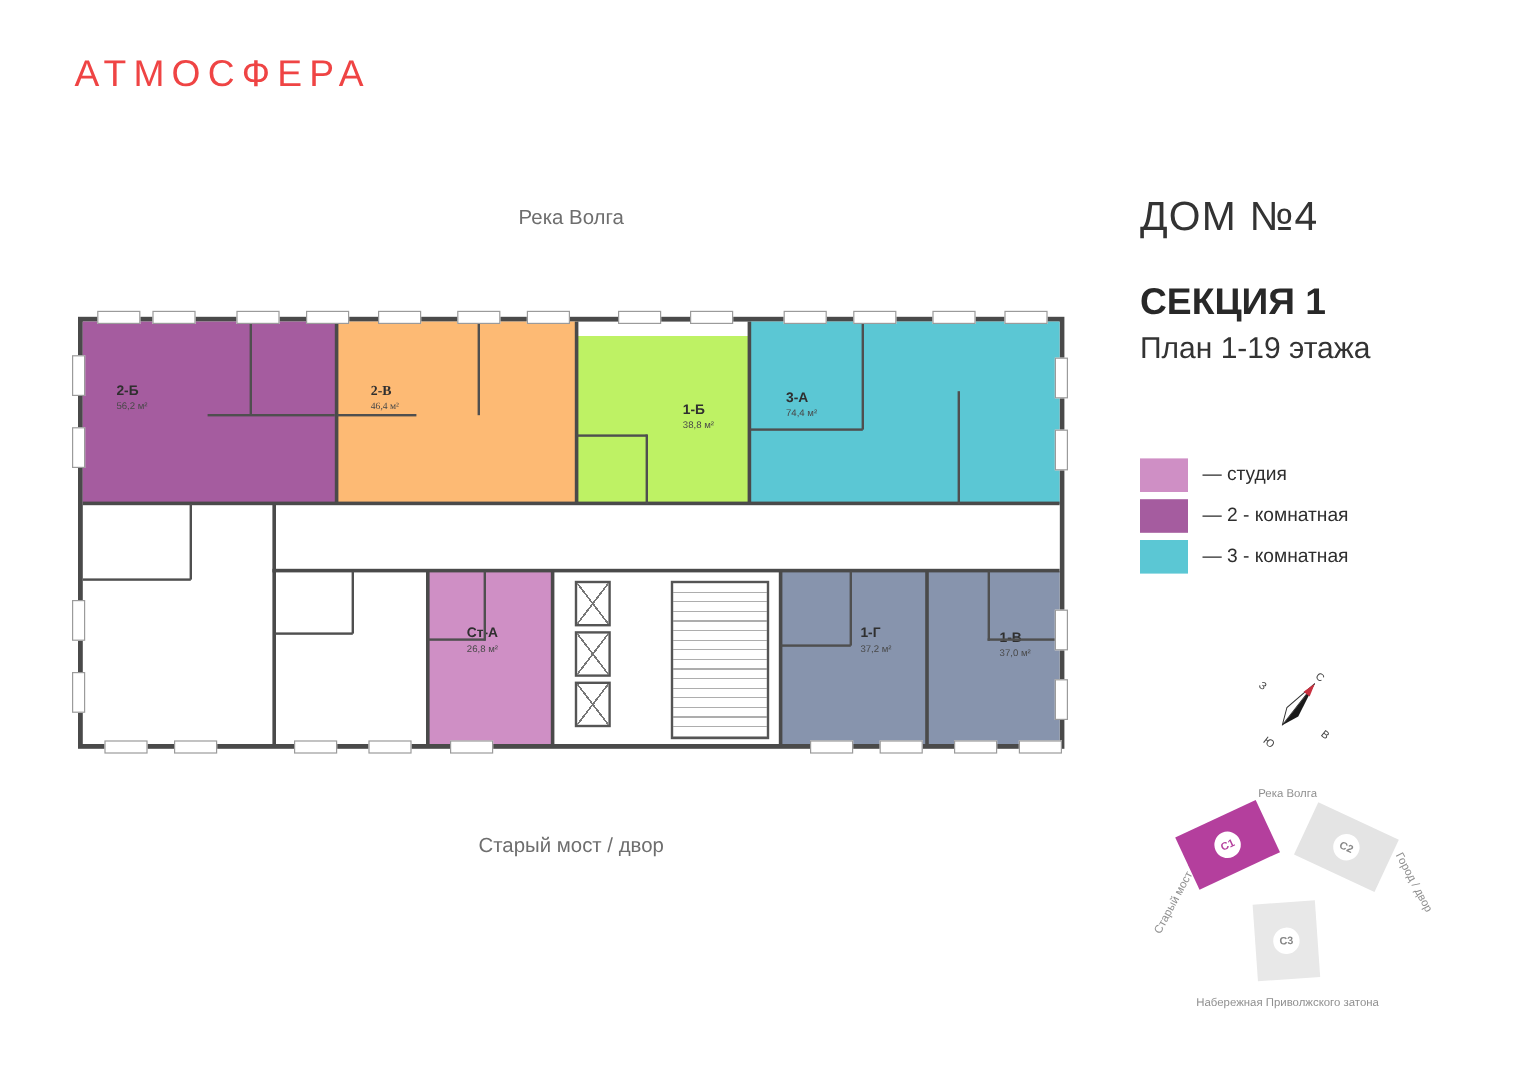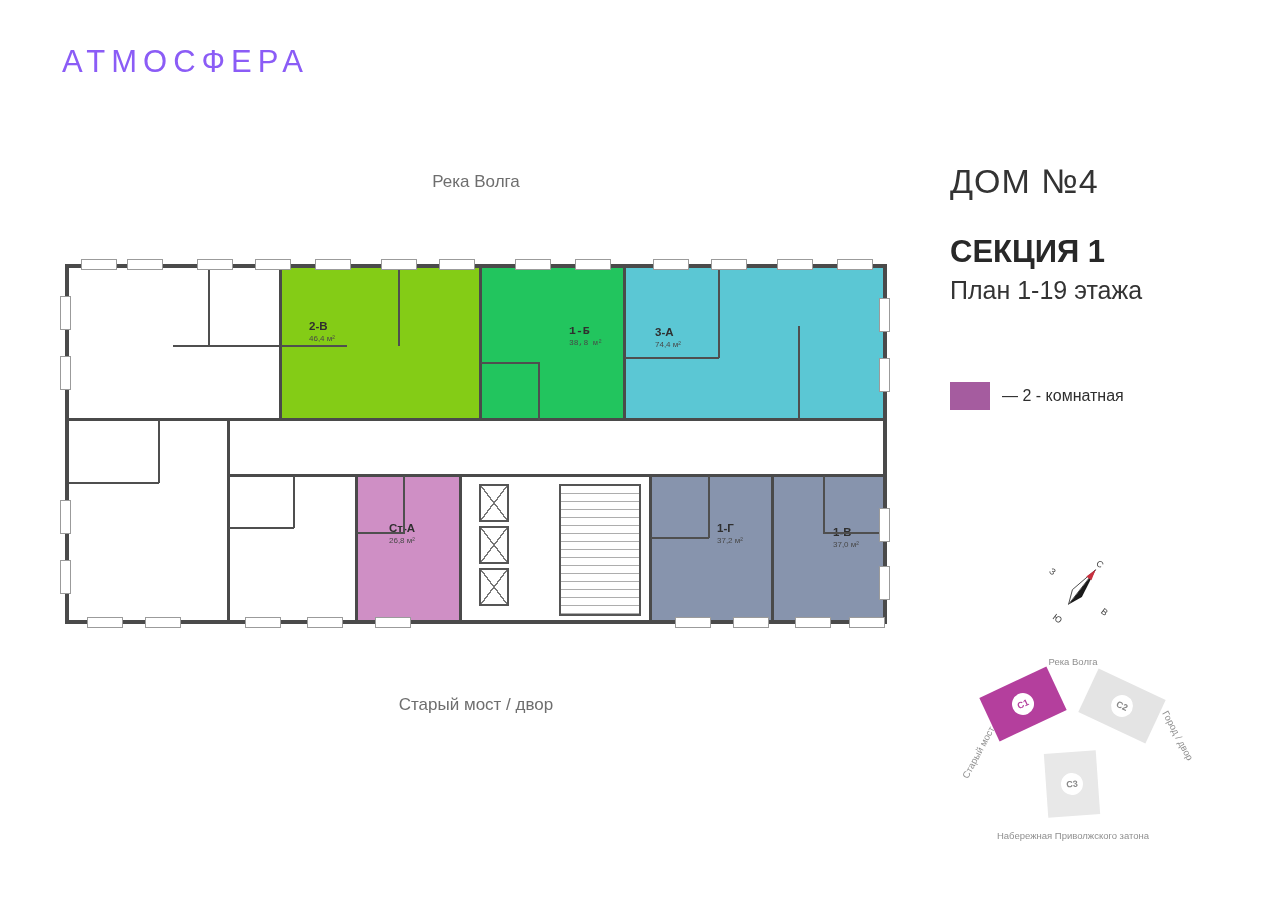--- a/index.html
+++ b/index.html
@@ -1,21 +1,21 @@
 <!DOCTYPE html>
 <html><head>
 <meta charset="utf-8">
 <style>
   html,body{margin:0;padding:0;}
   body{width:1280px;height:906px;background:#fff;position:relative;overflow:hidden;
        font-family:"Liberation Sans",sans-serif;color:#3a3a3a;}
   .abs{position:absolute;}
 
   
-  #logo{left:62px;top:44px;font-size:31px;letter-spacing:6px;font-weight:400;color:#8b5cf6;}
+  #logo{left:62px;top:44px;font-size:31px;letter-spacing:6px;font-weight:400;color:#ef4444;}
   #plan-top-label{left:65px;top:172px;width:822px;text-align:center;font-size:17px;color:#6e6e6e;}
   #plan-bottom-label{left:65px;top:695px;width:822px;text-align:center;font-size:17px;color:#6e6e6e;}
   #house-title{left:950px;top:162px;font-size:34px;letter-spacing:1px;color:#333;}
   #section-title{left:950px;top:234px;font-size:31px;font-weight:bold;color:#282828;}
   #plan-subtitle{left:950px;top:276px;font-size:25px;color:#333;}
 
   
   #plan{left:65px;top:264px;width:814px;height:352px;border:4px solid #4a4a4a;background:#fff;}
   .unit{position:absolute;z-index:1;}
   .white{position:absolute;background:#fff;z-index:2;}
@@ -60,27 +60,33 @@
 
 <div class="abs" id="plan-top-label">Река Волга</div>
 <div class="abs" id="plan-bottom-label">Старый мост / двор</div>
 
 <div class="abs" id="house-title">ДОМ №4</div>
 <div class="abs" id="section-title">СЕКЦИЯ 1</div>
 <div class="abs" id="plan-subtitle">План 1-19 этажа</div>
 
 <div class="abs" id="plan">
 
-  <div class="unit" style="left: 212px; top: 0px; width: 200px; height: 152px; background-color: #84cc16;">
+  <div class="unit" style="left: 0px; top: 0px; width: 212px; height: 152px; background-color: rgb(165, 92, 159);">
+    <div class="ulabel" style="left:28px;top:52px">
+      <div class="uname">2-Б</div>
+      <div class="uarea">56,2 м²</div>
+    </div>
+  </div>
+  <div class="unit" style="left: 212px; top: 0px; width: 200px; height: 152px; background-color: #fdba74; font-family: Liberation Serif, serif;">
     <div class="ulabel" style="left:28px;top:52px">
       <div class="uname">2-В</div>
       <div class="uarea">46,4 м²</div>
     </div>
   </div>
-  <div class="unit" style="left: 412px; top: 0px; width: 144px; height: 152px; background-color: #22c55e; font-family: Liberation Mono, monospace;">
+  <div class="unit" style="left: 412px; top: 12px; width: 144px; height: 152px; background-color: #bef264;">
     <div class="ulabel" style="left:88px;top:56px">
       <div class="uname">1-Б</div>
       <div class="uarea">38,8 м²</div>
     </div>
   </div>
   <div class="unit" style="left: 556px; top: 0px; width: 258px; height: 152px; background-color: rgb(91, 199, 212);">
     <div class="ulabel" style="left:30px;top:58px">
       <div class="uname">3-А</div>
       <div class="uarea">74,4 м²</div>
     </div>
@@ -173,22 +179,30 @@
   <i class="win" style="left:-9px;top:292px;width:9px;height:32px"></i>
 
   <i class="win" style="left:810px;top:30px;width:9px;height:32px"></i>
   <i class="win" style="left:810px;top:90px;width:9px;height:32px"></i>
   <i class="win" style="left:810px;top:240px;width:9px;height:32px"></i>
   <i class="win" style="left:810px;top:298px;width:9px;height:32px"></i>
 </div>
 
 <div class="abs" id="legend">
   <div class="legend-item">
+    <span class="swatch" style="background-color: rgb(207, 143, 197);"></span>
+    <span class="legend-label">— студия</span>
+  </div>
+  <div class="legend-item">
     <span class="swatch" style="background-color: rgb(165, 92, 159);"></span>
     <span class="legend-label">— 2 - комнатная</span>
+  </div>
+  <div class="legend-item">
+    <span class="swatch" style="background-color: rgb(91, 199, 212);"></span>
+    <span class="legend-label">— 3 - комнатная</span>
   </div>
 </div>
 
 <svg class="abs" id="compass" style="left:1036px;top:548px" width="86" height="86" viewBox="0 0 86 86">
   <g transform="rotate(38 43 43)">
     <polygon points="43,16 49,46 43,60" fill="#1a1a1a"></polygon>
     <polygon points="43,16 37,46 43,60" fill="#ffffff" stroke="#333" stroke-width="0.8"></polygon>
     <polygon points="43,16 46.2,27 39.8,27" fill="#c9303f"></polygon>
     <text x="43" y="12" font-size="9" fill="#444" text-anchor="middle">С</text>
     <text x="76" y="47" font-size="9" fill="#444" text-anchor="middle">В</text>

